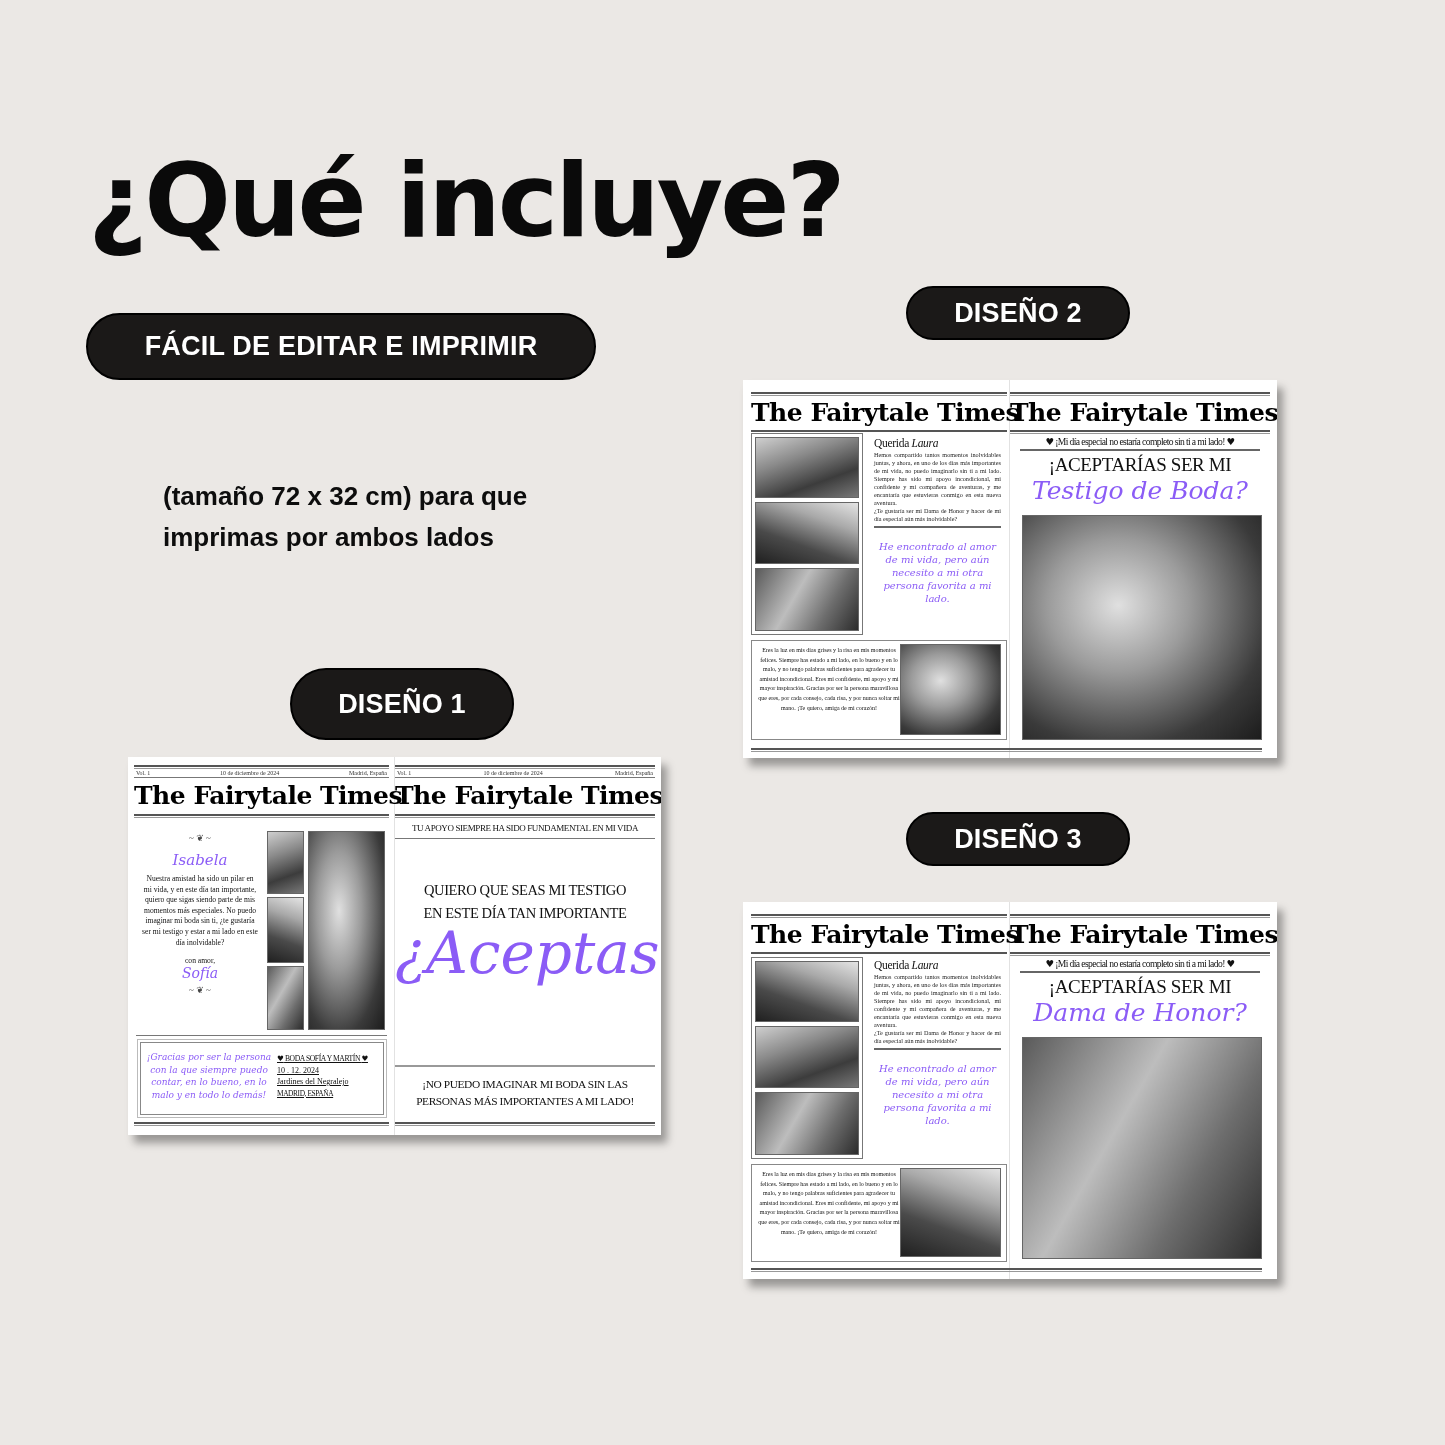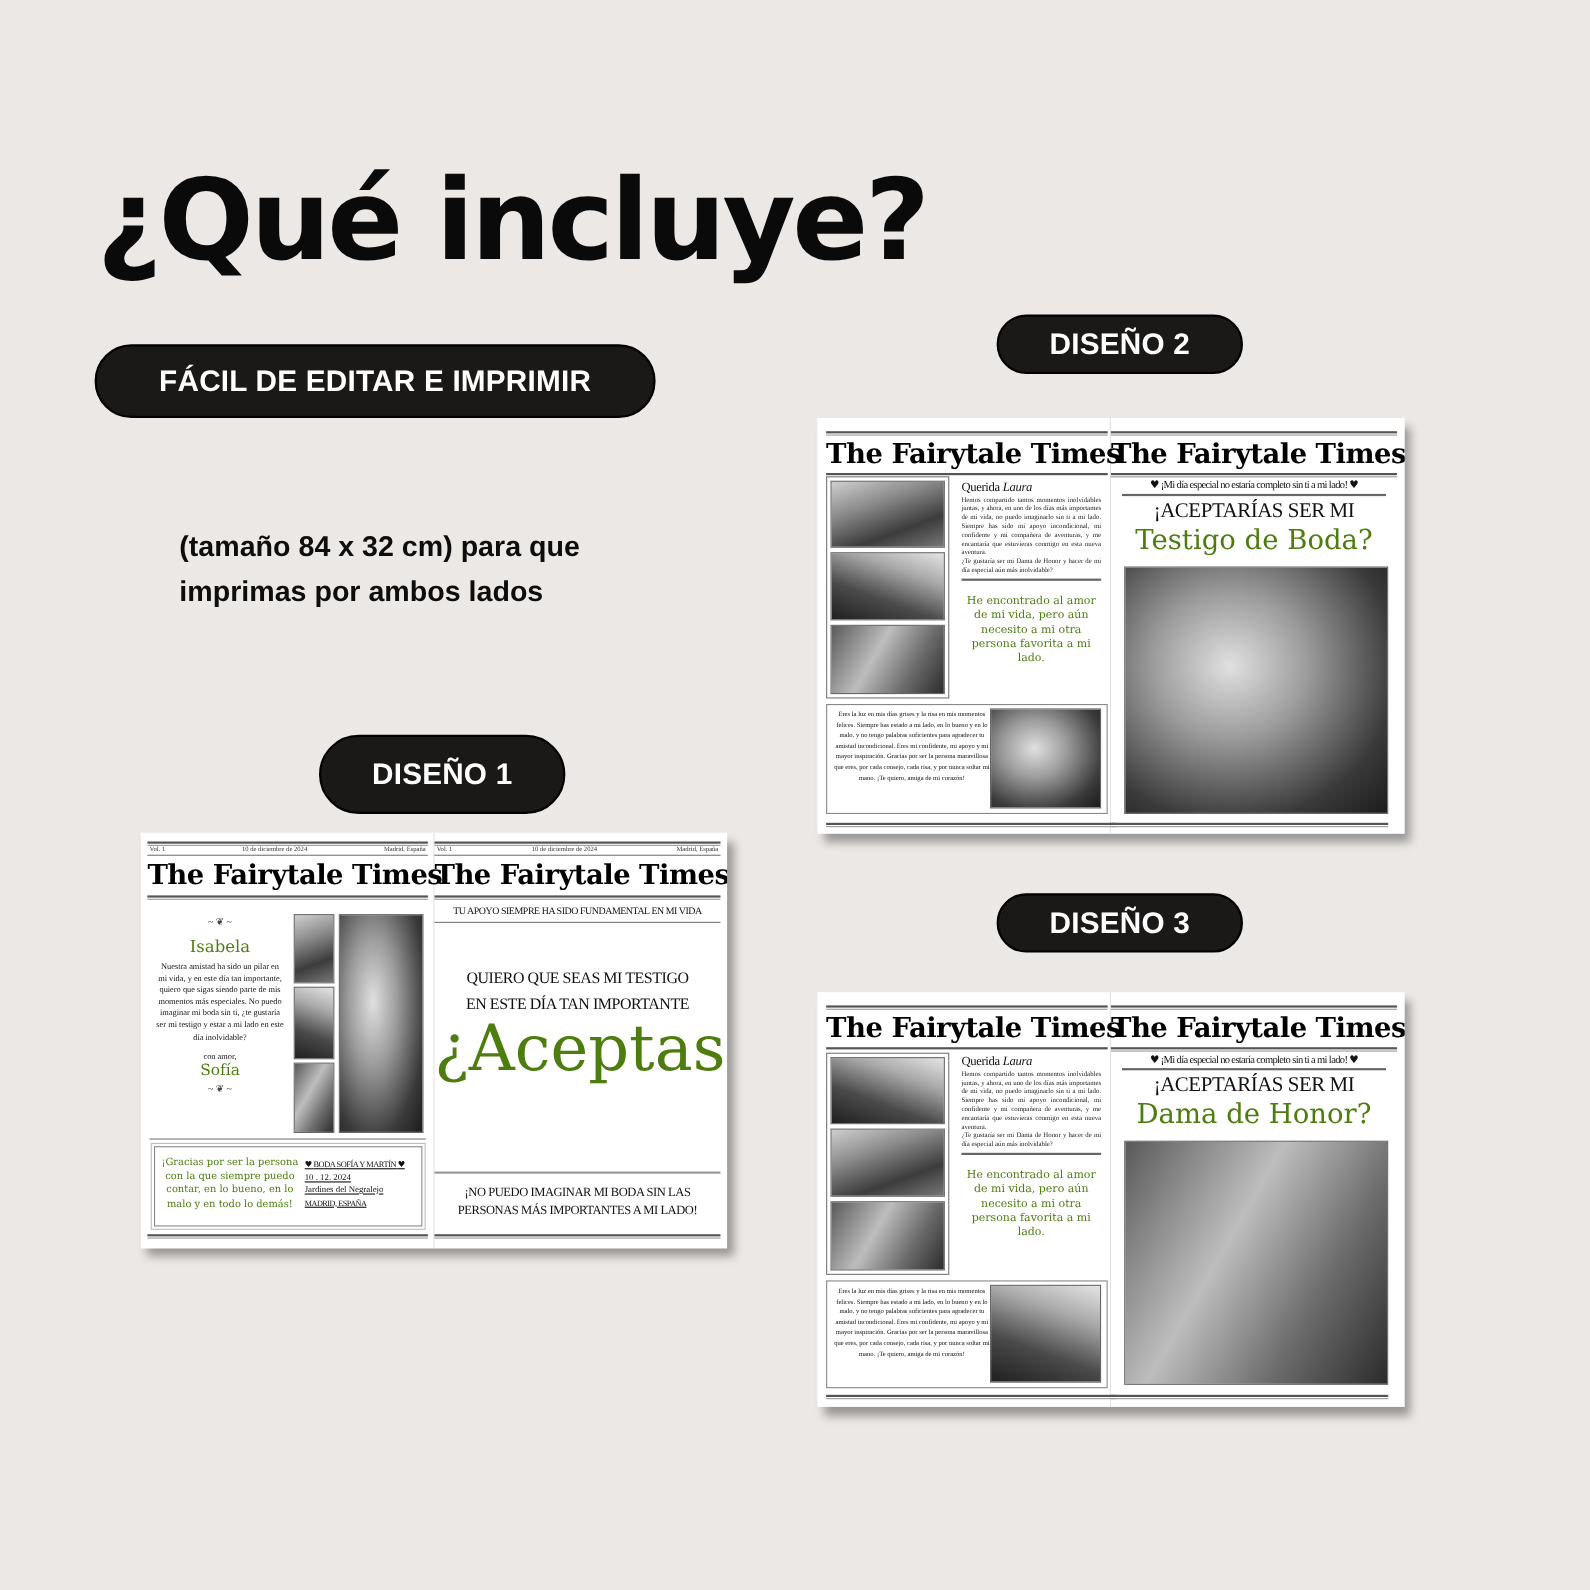--- a/index.html
+++ b/index.html
@@ -29,34 +29,34 @@
 
   .masthead { font-family: "DejaVu Serif", serif; font-weight: 700; text-align: center; white-space: nowrap; color: #000; letter-spacing: -0.5px; }
 
   .meta { display: flex; justify-content: space-between; font-size: 6px; color: #333; padding: 1px 2px; }
 
   .photo { position: absolute; border: 1px solid #666; background: linear-gradient(160deg, #cfcfcf 0%, #8a8a8a 35%, #3c3c3c 70%, #777 100%); }
   .photo.b { background: linear-gradient(200deg, #e4e4e4 0%, #a9a9a9 30%, #4a4a4a 65%, #202020 100%); }
   .photo.c { background: linear-gradient(120deg, #5a5a5a 0%, #bdbdbd 40%, #6d6d6d 70%, #2c2c2c 100%); }
   .photo.d { background: radial-gradient(ellipse at 40% 40%, #e0e0e0 0%, #9b9b9b 35%, #3a3a3a 75%, #1c1c1c 100%); }
 
-  .script { font-family: "DejaVu Serif", serif; color: #4d7c0f; }
+  .script { font-family: "DejaVu Serif", serif; font-style: italic; color: #8b5cf6; }
   .small { font-size: 6.2px; line-height: 8px; color: #222; }
   .caps { font-family: "Liberation Serif", serif; text-transform: uppercase; letter-spacing: -0.4px; color: #111; }
   .frame { position: absolute; border: 1px solid #888; outline: 1px solid #bbb; outline-offset: 2px; }
   .heart { font-family: "DejaVu Sans", sans-serif; }
 </style>
 </head>
 <body>
 
 <h1 class="title">¿Qué incluye?</h1>
 <div class="pill pill-easy">FÁCIL DE EDITAR E IMPRIMIR</div>
 
 <div class="desc">
-  <div>(tamaño 84 x 32 cm) para que</div>
+  <div>(tamaño 72 x 32 cm) para que</div>
   <div>imprimas por ambos lados</div>
 </div>
 
 <div class="pill pill-d1">DISEÑO 1</div>
 <div class="pill pill-d2">DISEÑO 2</div>
 <div class="pill pill-d3">DISEÑO 3</div>
 
 <div class="sheet d1">
   <div class="fold" style="left:266px;"></div>
 

